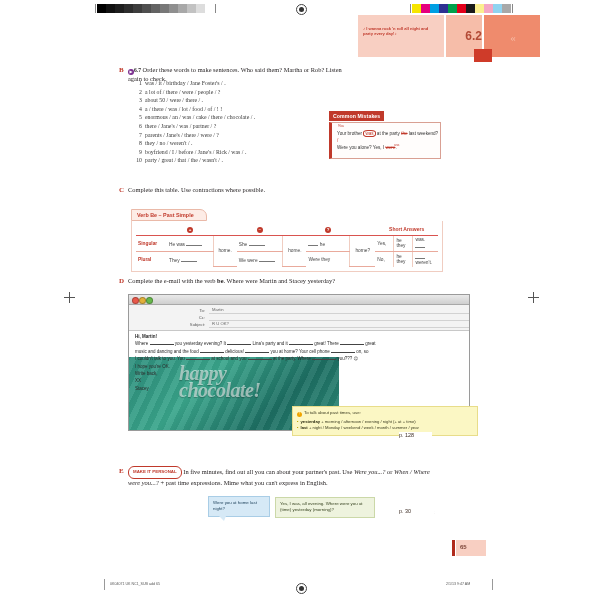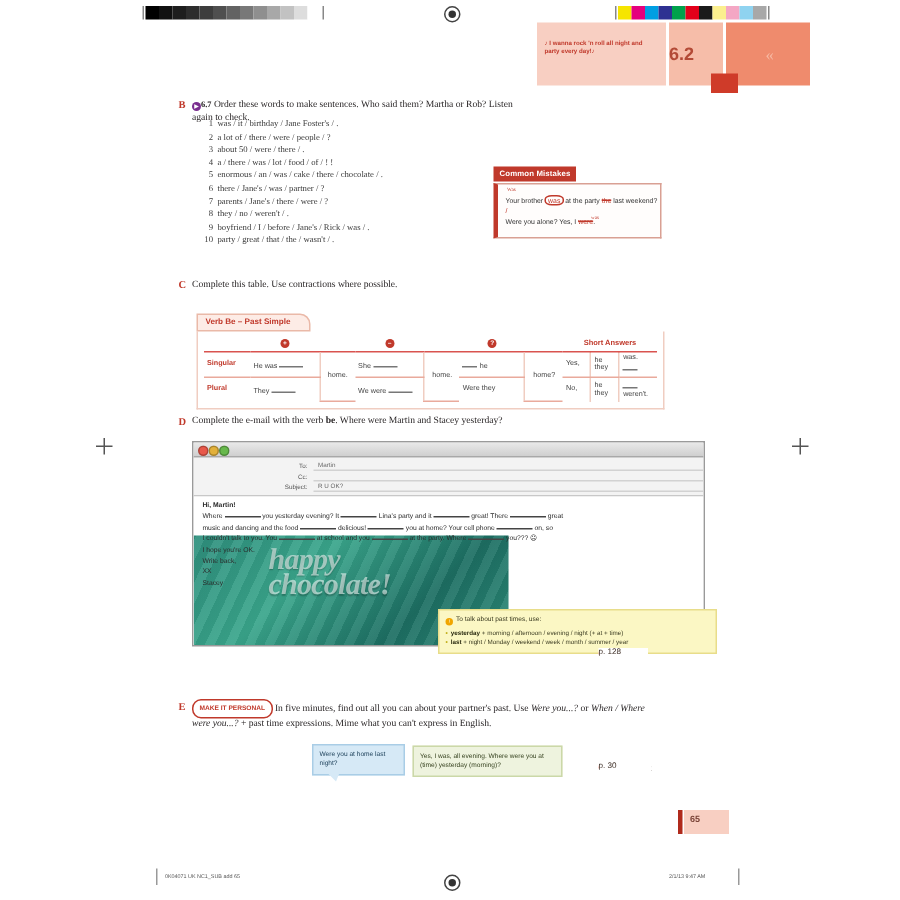--- a/index.html
+++ b/index.html
@@ -13,21 +13,21 @@
   .reg{position:absolute;width:9px;height:9px;border-radius:50%;border:1px solid #444;}
   .reg:after{content:"";position:absolute;left:2px;top:2px;width:5px;height:5px;border-radius:50%;background:#333;}
   .regc{position:absolute;width:11px;height:11px;}
   .regc:before,.regc:after{content:"";position:absolute;background:#555;}
   .regc:before{left:5px;top:0;width:1px;height:11px;}
   .regc:after{top:5px;left:0;height:1px;width:11px;}
   .hdr-quote{position:absolute;left:358px;top:15px;width:86px;height:42px;background:#f8cfc2;}
   .hdr-quote span{display:block;padding:11px 5px 0 5px;font-family:"Liberation Sans",sans-serif;
        font-size:4.1px;line-height:5.2px;color:#c0392b;font-weight:bold;}
   .hdr-unit{position:absolute;left:446px;top:15px;width:36px;height:42px;background:#f6bda9;}
-  .hdr-unit span{display:block;text-align:left;line-height:42px;font-family:"Liberation Sans",sans-serif;
+  .hdr-unit span{display:block;text-align:right;line-height:42px;font-family:"Liberation Sans",sans-serif;
        font-size:12px;font-weight:bold;color:#b34a36;}
   .hdr-chev{position:absolute;left:484px;top:15px;width:56px;height:42px;background:#ef8b6d;}
   .hdr-chev span{display:block;text-align:center;line-height:44px;font-size:11px;color:#f6b9a3;letter-spacing:-2px;}
   .hdr-tab{position:absolute;left:474px;top:49px;width:18px;height:13px;background:#cf3b29;}
   .seclet{position:absolute;font-family:"Liberation Serif",serif;font-weight:bold;font-size:7px;color:#c0392b;}
   .instr{position:absolute;font-size:6.4px;line-height:8.6px;color:#231f20;}
   .instr b{font-weight:bold;}
   .instr i{font-style:italic;}
   .audio-ic{display:inline-block;width:6px;height:6px;border-radius:50%;background:#7a2e8f;
        color:#fff;font-size:4px;line-height:6px;text-align:center;vertical-align:-1px;font-family:"Liberation Sans",sans-serif;}

